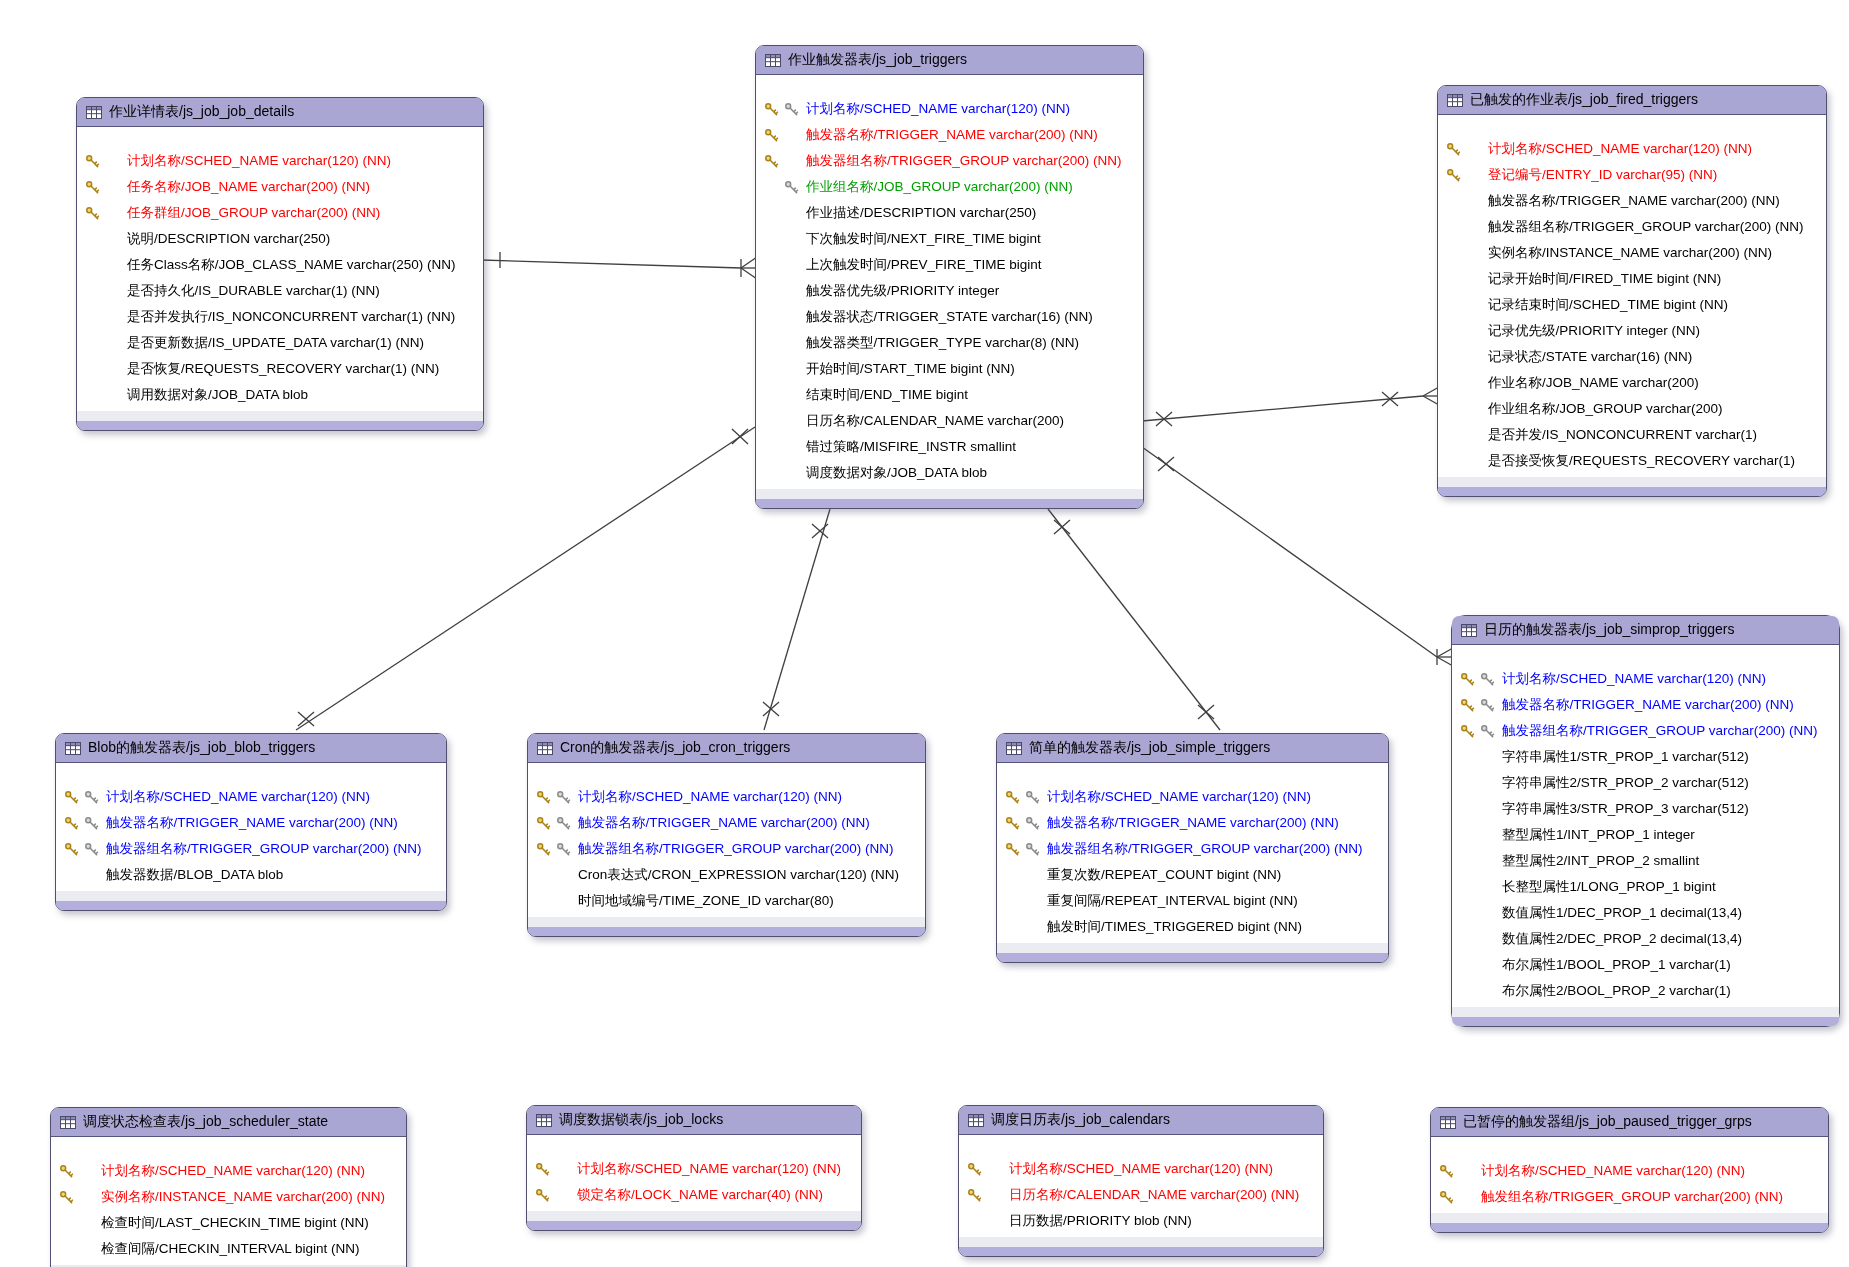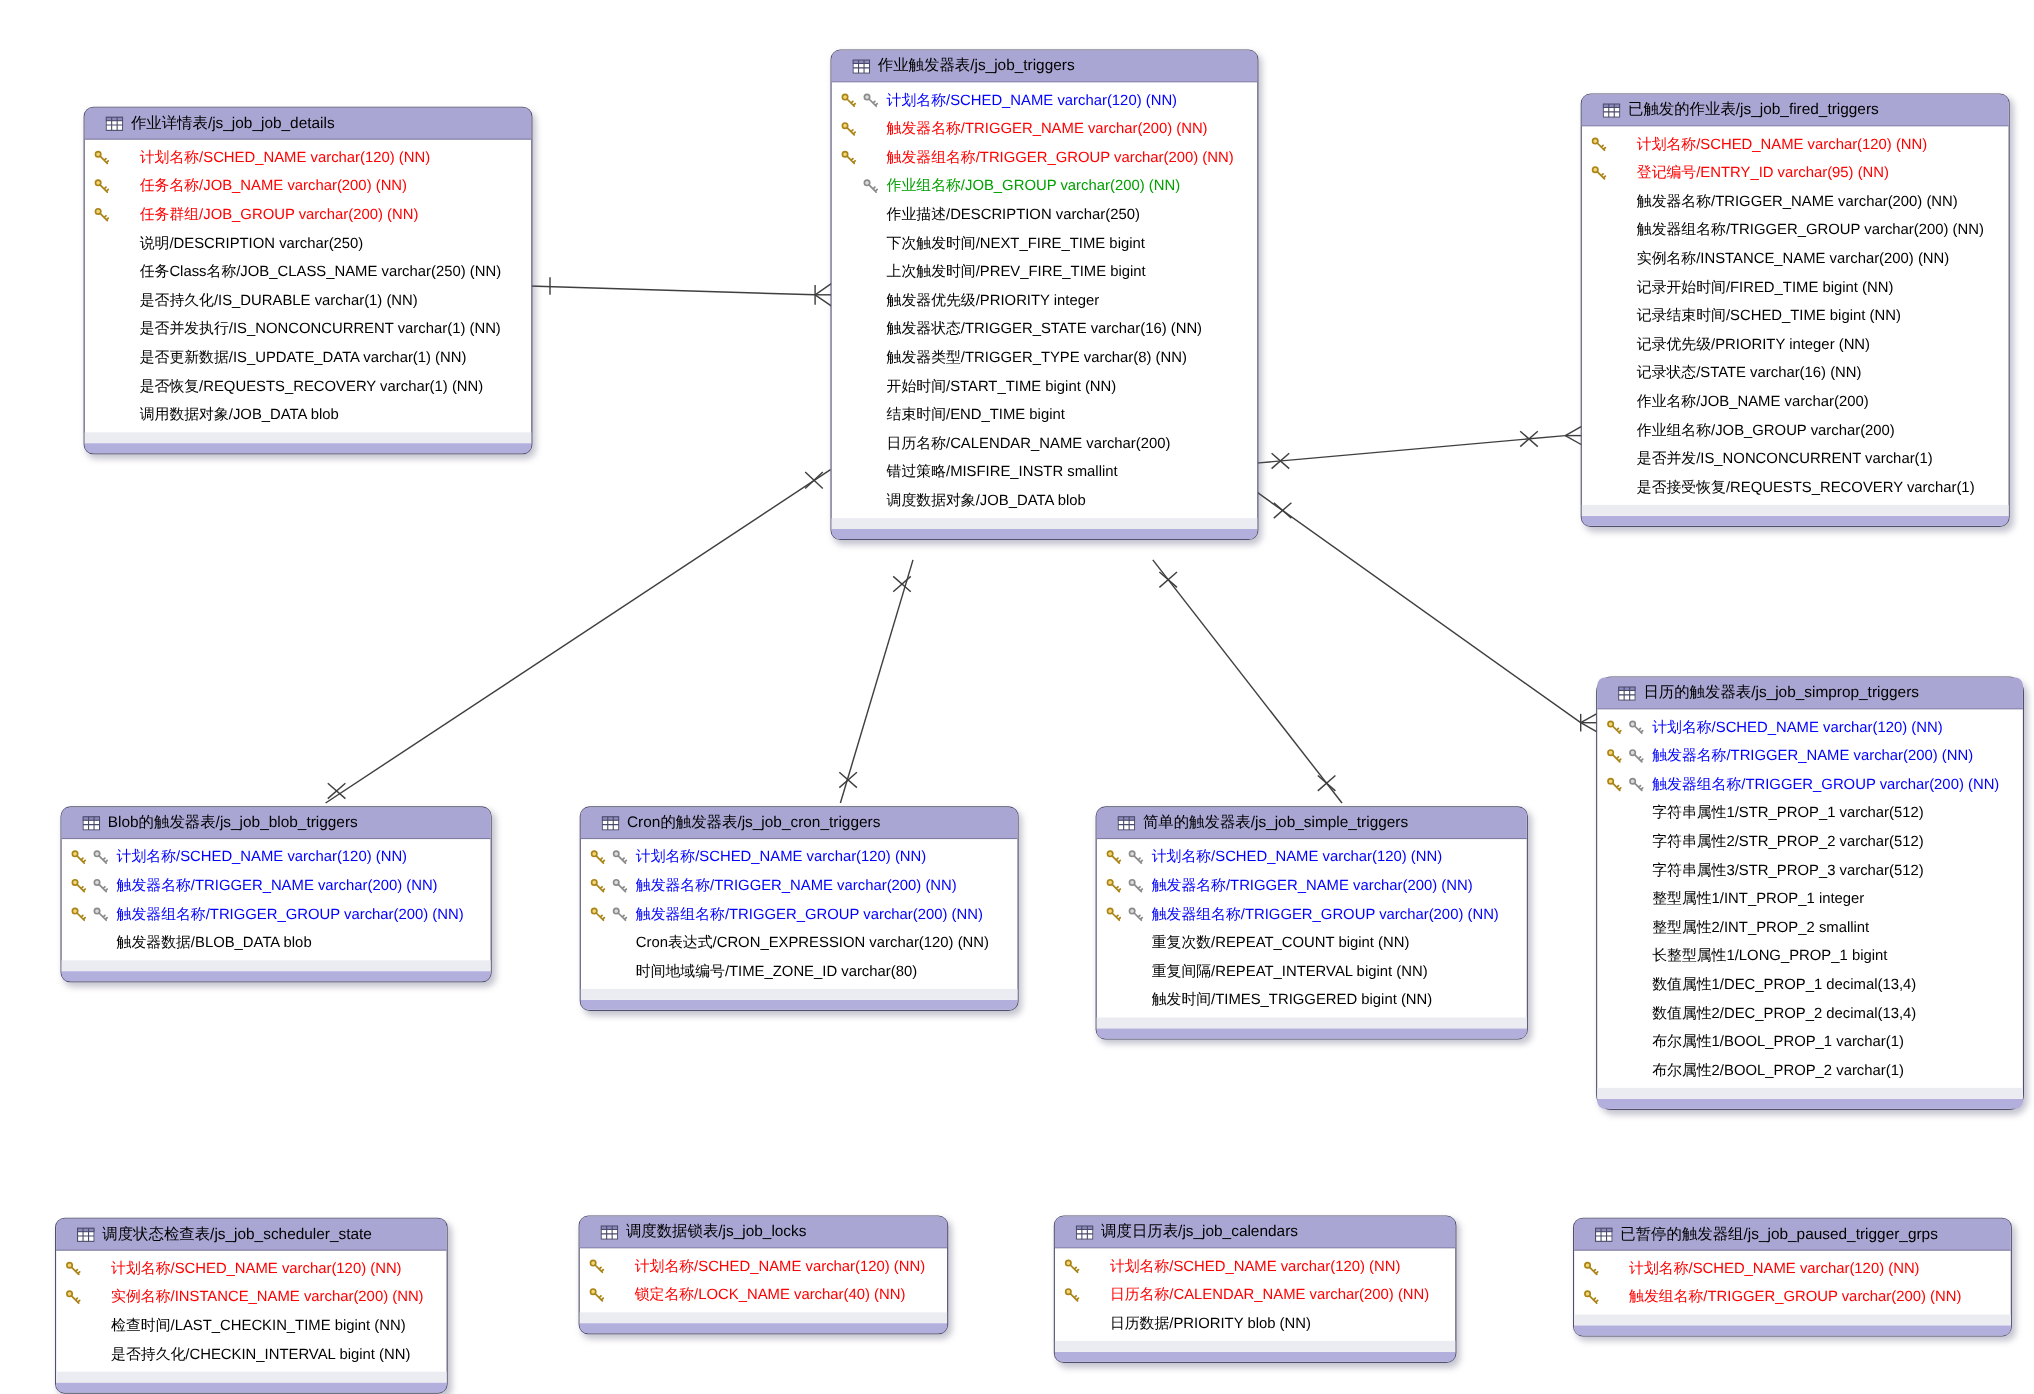--- a/index.html
+++ b/index.html
@@ -15,24 +15,24 @@
     background:#ffffff;
     border:1.5px solid #50506e;
     border-radius:9px;
     box-shadow:3px 4px 6px rgba(90,90,120,.35);
   }
   .hd{
     display:flex;align-items:center;gap:7px;
     height:28px;background:#a9a6d3;
     border-bottom:1px solid #55547c;
     border-radius:7px 7px 0 0;
-    padding:0 19px;font-size:14px;color:#000;white-space:nowrap;
+    padding:0 9px;font-size:14px;color:#000;white-space:nowrap;
   }
   .ticon,.ki{display:inline-flex;align-items:center;justify-content:center}
-  .bd{padding-top:3px}
+  .bd{padding-top:21px}
   .row{display:flex;align-items:center;height:26px;font-size:13.5px;white-space:nowrap;color:#000}
   .ks{width:20px;flex:0 0 20px;display:flex;justify-content:center}
   .ks.first{margin-left:5px}
   .ftxt{margin-left:5px}
   .c-r{color:#ff0000}
   .c-b{color:#0000ff}
   .c-g{color:#00a000}
   .ft1{height:10px;background:#ebebf2;margin-top:3px}
   .ft2{height:9px;background:#b2afdc;border-radius:0 0 7px 7px}
 </style>
@@ -807,21 +807,21 @@
           <span class="ftxt">实例名称/INSTANCE_NAME varchar(200) (NN)</span>
         </div>
         <div class="row c-k">
           <span class="ks first"></span>
           <span class="ks"></span>
           <span class="ftxt">检查时间/LAST_CHECKIN_TIME bigint (NN)</span>
         </div>
         <div class="row c-k">
           <span class="ks first"></span>
           <span class="ks"></span>
-          <span class="ftxt">是否持久化/CHECKIN_INTERVAL bigint (NN)</span>
+          <span class="ftxt">检查间隔/CHECKIN_INTERVAL bigint (NN)</span>
         </div>
       </div>
       <div class="ft1"></div>
       <div class="ft2"></div>
     </div>
     <div class="tbl" style="left: 526px; top: 1105px; width: 334px;">
       <div class="hd">
         <span class="ticon">
           <svg width="16" height="13" viewBox="0 0 16 13">
             <rect x="0.5" y="0.5" width="15" height="12" fill="#ffffff" stroke="#4a4a6a"></rect>

